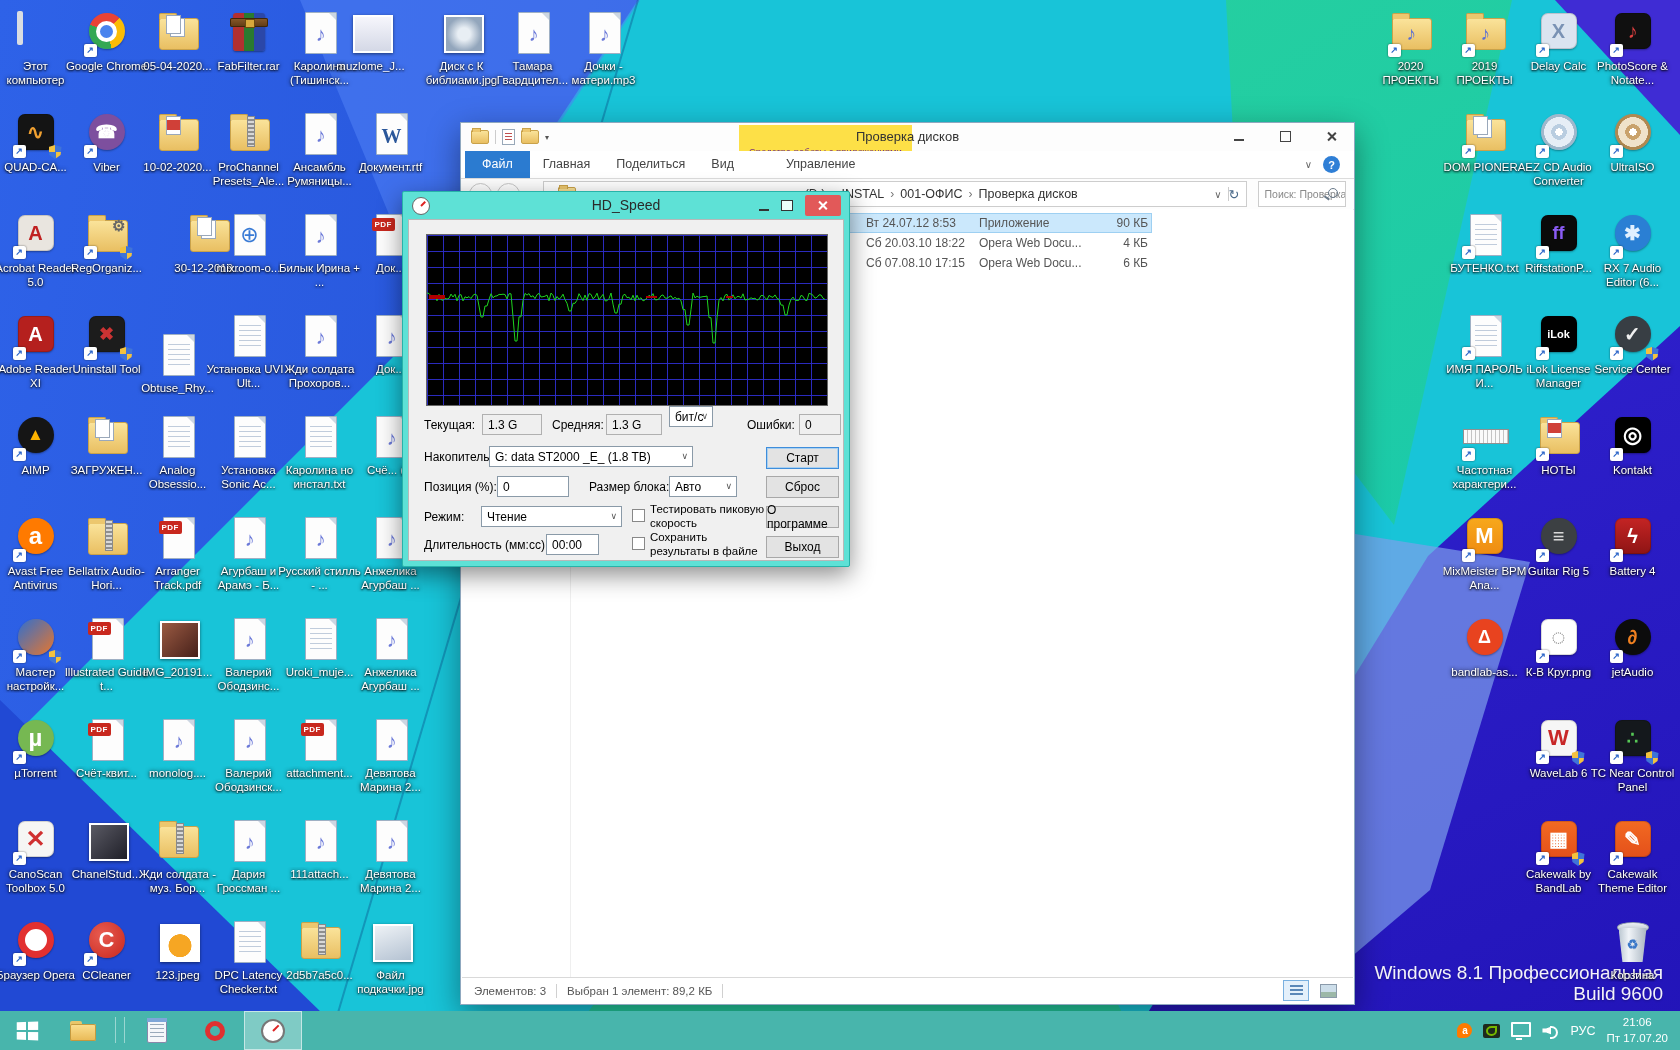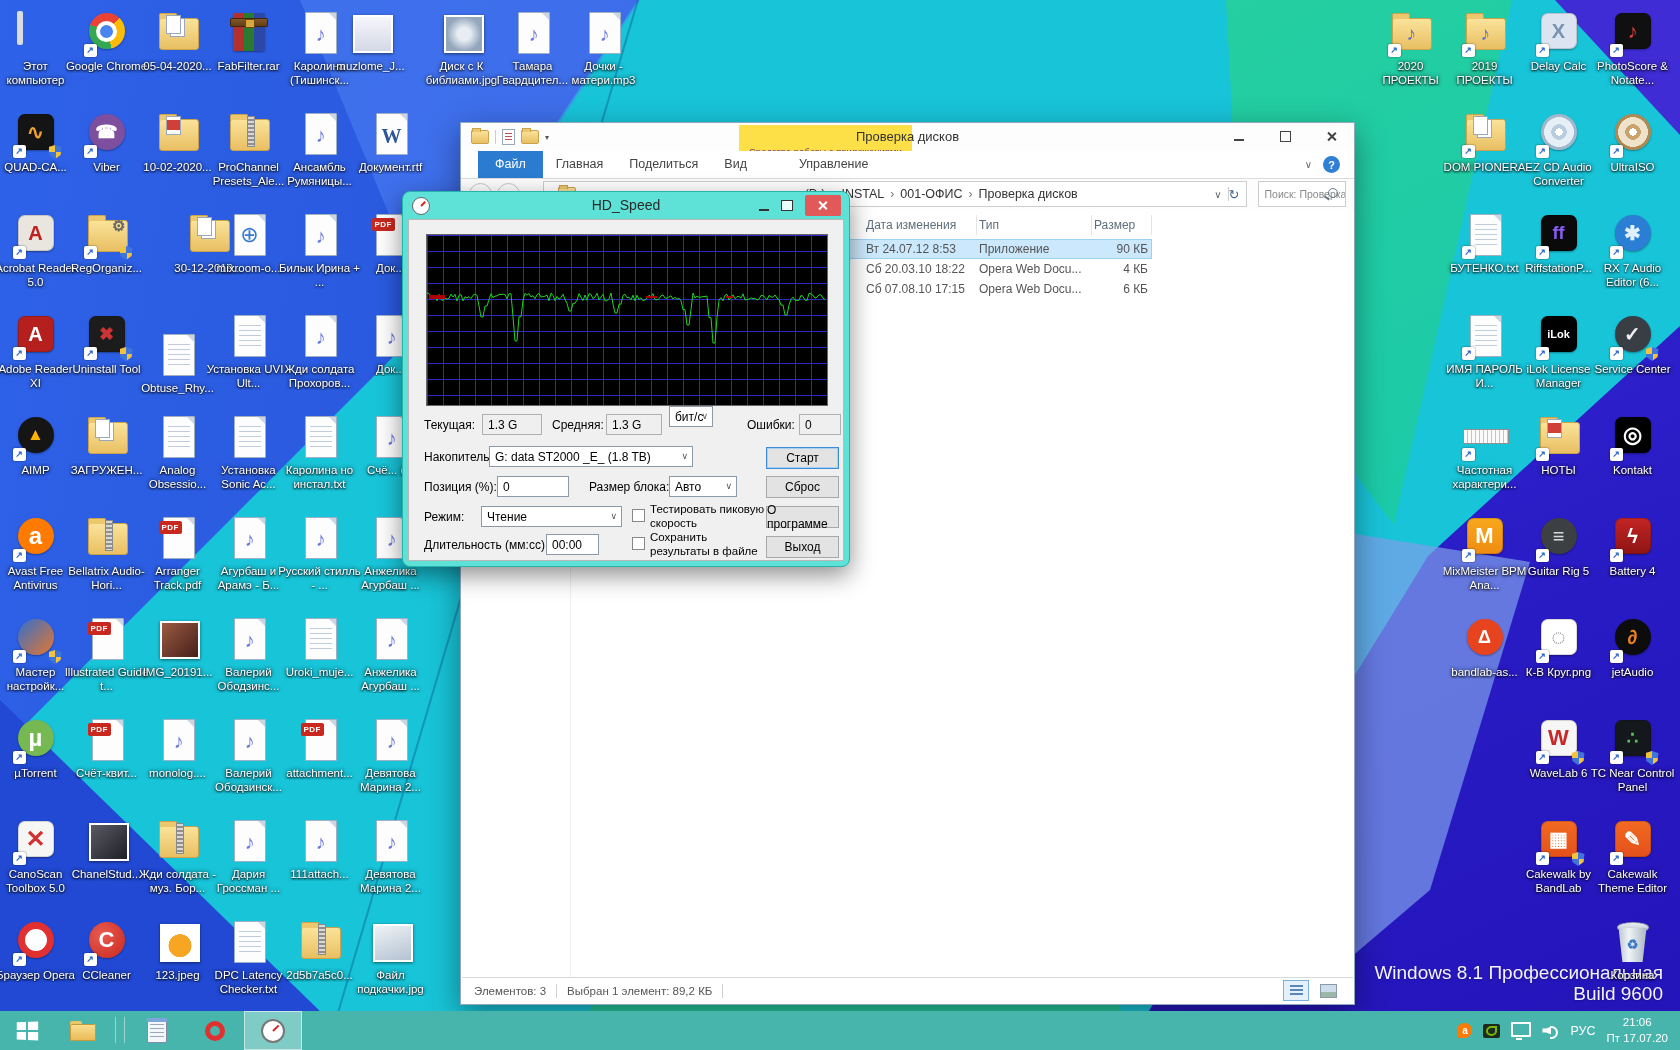--- a/index.html
+++ b/index.html
@@ -101,21 +101,21 @@
   .ctxhdr{position:absolute;left:278px;top:2px;height:28px;display:flex;align-items:center;padding:12px 10px;
     background:#fde047;color:#77337c;font-size:9.5px;white-space:nowrap;}
   .xtitle-text{position:absolute;left:0;right:0;top:6px;text-align:center;font-size:13px;color:#333;}
   .caps{position:absolute;right:10px;top:4px;display:flex;gap:20px;}
   .cap{width:26px;height:18px;display:flex;align-items:center;justify-content:center;}
   .ico-min{width:10px;height:2px;background:#444;margin-top:7px;}
   .ico-max{width:9px;height:9px;border:1px solid #444;}
   .ico-x{position:relative;width:11px;height:11px;}
   .ico-x::before,.ico-x::after{content:'';position:absolute;left:5px;top:0;width:1.5px;height:11px;background:#444;}
   .ico-x::before{transform:rotate(45deg);} .ico-x::after{transform:rotate(-45deg);}
-  .xtabs{position:relative;display:flex;height:27px;align-items:stretch;padding-left:17px;
+  .xtabs{position:relative;display:flex;height:27px;align-items:stretch;padding-left:4px;
     border-bottom:1px solid #dcdcdc;background:#fff;}
   .tab{padding:6px 13px 0;font-size:12.5px;color:#444;}
   .t-file{background:#2b7bd0;color:#fff;padding:6px 17px 0;}
   .t-manage{margin-left:26px;}
   .rchev{position:absolute;right:42px;top:8px;color:#666;font-size:10px;}
   .rhelp{position:absolute;right:14px;top:5px;width:17px;height:17px;border-radius:50%;background:#2f7fd6;
     color:#fff;font-size:11px;font-weight:700;display:flex;align-items:center;justify-content:center;}
   .xaddr{position:relative;height:30px;border-bottom:1px solid #e6e6e6;display:flex;align-items:center;
     padding:0 8px;gap:5px;background:#fdfdfd;}
   .ncirc{width:21px;height:21px;border:1px solid #c6c6c6;border-radius:50%;display:flex;align-items:center;
@@ -148,21 +148,21 @@
     background:#fff;display:flex;align-items:center;font-size:11.5px;color:#555;padding:0 12px;gap:10px;}
   .sdiv{width:1px;height:14px;background:#d0d0d0;}
   .vbtns{margin-left:auto;display:flex;gap:6px;}
   .vbtn{width:24px;height:19px;display:flex;align-items:center;justify-content:center;border:1px solid transparent;}
   .vbtn.sel{border-color:#7ab0e0;background:#e4f0fb;}
   .gl-list{width:13px;height:11px;background:repeating-linear-gradient(#5a87b8 0 2px,transparent 2px 4px);}
   .gl-thumb{width:15px;height:12px;border:1px solid #8a9aaa;background:linear-gradient(180deg,#cddeea 60%,#9cb8a8 60%);}
 
   
   .hwin{position:absolute;left:402px;top:191px;width:446px;height:374px;background:#5ee1d6;z-index:20;
-    border:1px solid #27b3a9;border-radius:8px;box-shadow:0 8px 24px rgba(0,0,0,.45);}
+    border:1px solid #27b3a9;border-radius:2px;box-shadow:0 8px 24px rgba(0,0,0,.45);}
   .hclient{position:absolute;left:5px;right:5px;top:27px;bottom:5px;background:#f0f0f0;border:1px solid #b8b8b8;}
   .htitle{position:absolute;left:0;right:0;top:0;height:27px;}
   .hclock{position:absolute;left:9px;top:5px;width:16px;height:16px;background:#fff;border:1px solid #666;border-radius:50%;}
   .hclock::after{content:'';position:absolute;left:50%;top:50%;width:2px;height:6px;background:#d22;
     transform-origin:50% 0;transform:rotate(225deg);margin-left:-1px;}
   .htext{position:absolute;left:0;right:0;top:5px;text-align:center;font-size:14px;color:#2a2a2a;}
   .hcaps{position:absolute;right:8px;top:3px;display:flex;align-items:center;gap:12px;}
   .hmin{width:10px;height:2px;background:#333;margin-top:9px;}
   .hmax{width:10px;height:9px;border:1.5px solid #333;background:#eafffb;}
   .hclose{width:36px;height:21px;background:#e25959;border-radius:2px;display:flex;align-items:center;
@@ -947,26 +947,20 @@
         <span class="qsep"></span>
         <span class="brefresh">↻</span>
       </div>
       <div class="xsearch">
         <span>Поиск: Проверка дис...</span>
         <span class="mag"></span>
       </div>
     </div>
     <div class="xbody">
       <div class="navline"></div>
-      <div class="fhead">
-        <div class="fh"></div>
-        <div class="fh">Дата изменения</div>
-        <div class="fh">Тип</div>
-        <div class="fh">Размер</div>
-      </div>
       <div id="frows">
           <div class="frow sel">
             <div class="fc fc0"></div>
             <div class="fc fc1">Вт 24.07.12 8:53</div>
             <div class="fc fc2">Приложение</div>
             <div class="fc fc3">90 КБ</div>
           </div>
           <div class="frow">
             <div class="fc fc0"></div>
             <div class="fc fc1">Сб 20.03.10 18:22</div>

